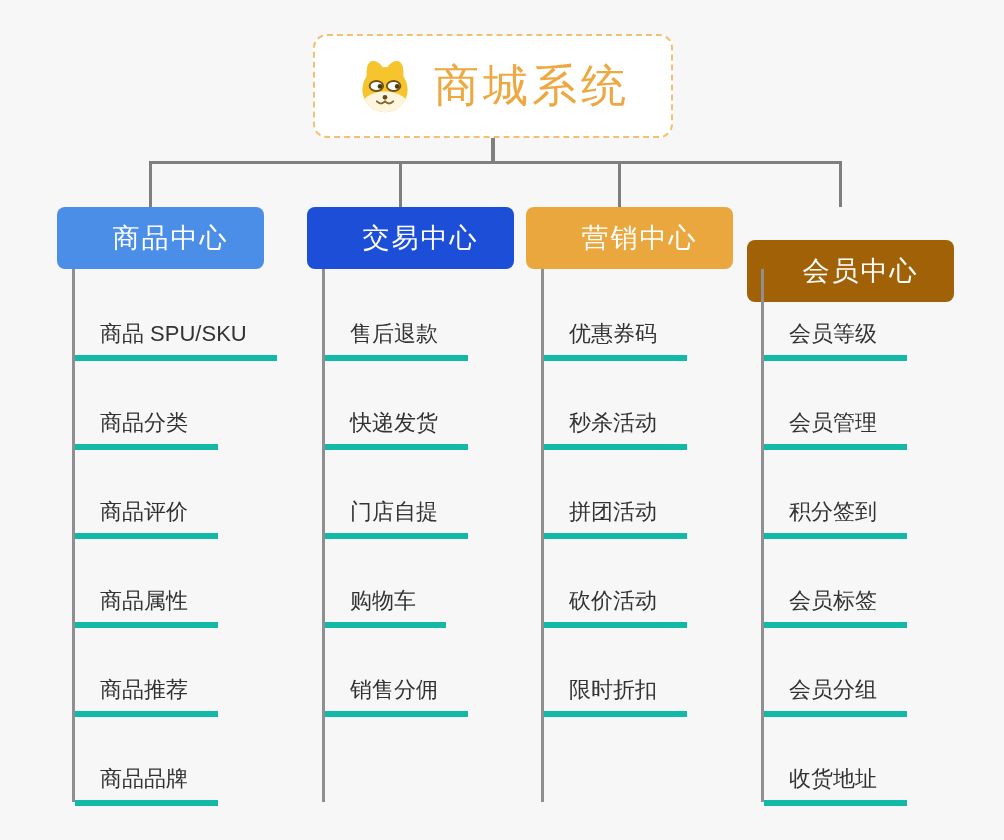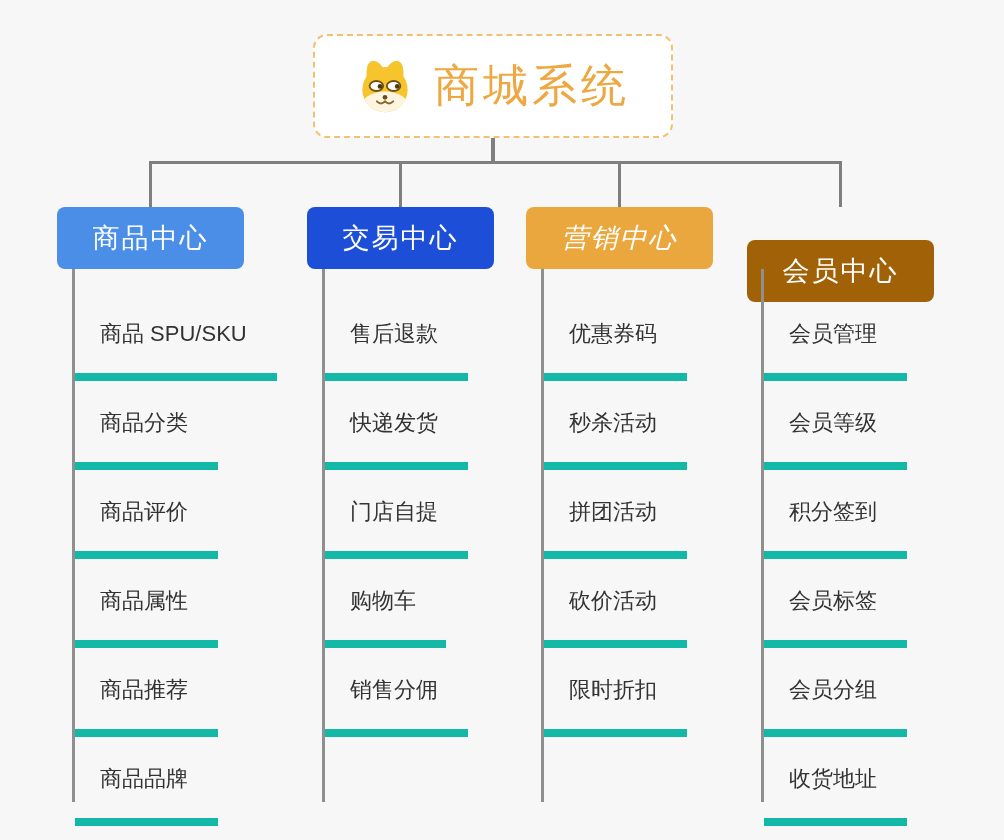--- a/index.html
+++ b/index.html
@@ -36,39 +36,39 @@
   .conn-h{left:149px;top:161px;width:693px;height:3px;}
   .conn-drop{top:162px;width:3px;height:45px;}
   .drop-0{left:149px;} .drop-1{left:399px;} .drop-2{left:618px;} .drop-3{left:839px;}
 
   
   .branch-node{
     position:absolute;top:207px;height:62px;width:187px;
     border-radius:8px;
     display:flex;align-items:center;justify-content:center;
     color:#ffffff;font-size:27px;letter-spacing:2px;
-    white-space:nowrap;cursor:default;
+    white-space:nowrap;cursor:default;padding-left:20px;
   }
   .node-0{left:57px;} .node-1{left:307px;} .node-2{left:526px;} .node-3{left:747px;}
 
   
   .branch-column{
     position:absolute;top:269px;height:533px;width:250px;
     border-left:3px solid #8f8f8f;
     box-sizing:border-box;
   }
   .col-0{left:72px;} .col-1{left:322px;} .col-2{left:541px;} .col-3{left:761px;}
 
   .leaf{
     position:absolute;left:0;
     font-size:22px;line-height:22px;
     color:#333333;
     white-space:nowrap;width:max-content;
-    padding:0 30px 28px 25px;
-    border-bottom:8px solid #14b8a6;
+    padding:0 30px 10px 25px;
+    border-bottom:6px solid #14b8a6;
   }
   .leaf:nth-child(1){top:54px;}
   .leaf:nth-child(2){top:143px;}
   .leaf:nth-child(3){top:232px;}
   .leaf:nth-child(4){top:321px;}
   .leaf:nth-child(5){top:410px;}
   .leaf:nth-child(6){top:499px;}
 </style>
 </head>
 <body>
@@ -100,21 +100,21 @@
 
   <div class="conn conn-stub"></div>
   <div class="conn conn-h"></div>
   <div class="conn conn-drop drop-0"></div>
   <div class="conn conn-drop drop-1"></div>
   <div class="conn conn-drop drop-2"></div>
   <div class="conn conn-drop drop-3"></div>
 
   <div class="branch-node node-0" style="background-color: rgb(74, 142, 232);">商品中心</div>
   <div class="branch-node node-1" style="background-color: #1d4ed8;">交易中心</div>
-  <div class="branch-node node-2" style="background-color: rgb(233, 167, 61); font-style: italic;">营销中心</div>
+  <div class="branch-node node-2" style="background-color: rgb(233, 167, 61);">营销中心</div>
   <div class="branch-node node-3" style="background-color: #a16207; margin-top: 33px;">会员中心</div>
 
   <div class="branch-column col-0">
     <div class="leaf">商品 SPU/SKU</div>
     <div class="leaf">商品分类</div>
     <div class="leaf">商品评价</div>
     <div class="leaf">商品属性</div>
     <div class="leaf">商品推荐</div>
     <div class="leaf">商品品牌</div>
   </div>
@@ -129,21 +129,21 @@
 
   <div class="branch-column col-2">
     <div class="leaf">优惠券码</div>
     <div class="leaf">秒杀活动</div>
     <div class="leaf">拼团活动</div>
     <div class="leaf">砍价活动</div>
     <div class="leaf">限时折扣</div>
   </div>
 
   <div class="branch-column col-3">
+    <div class="leaf">会员等级</div>
     <div class="leaf">会员管理</div>
-    <div class="leaf">会员等级</div>
     <div class="leaf">积分签到</div>
     <div class="leaf">会员标签</div>
     <div class="leaf">会员分组</div>
     <div class="leaf">收货地址</div>
   </div>
 
 </div>
 
 </body></html>

